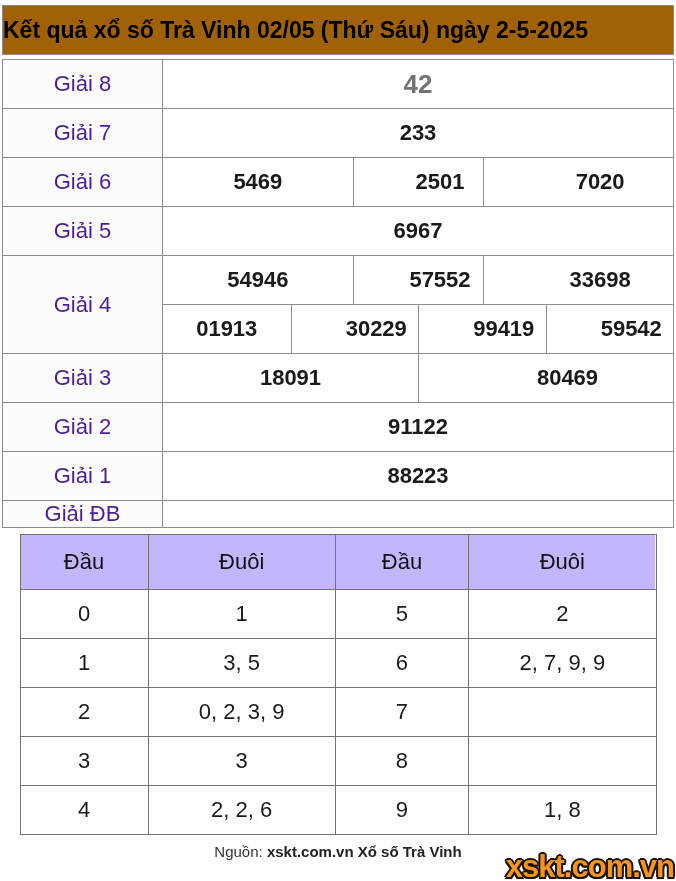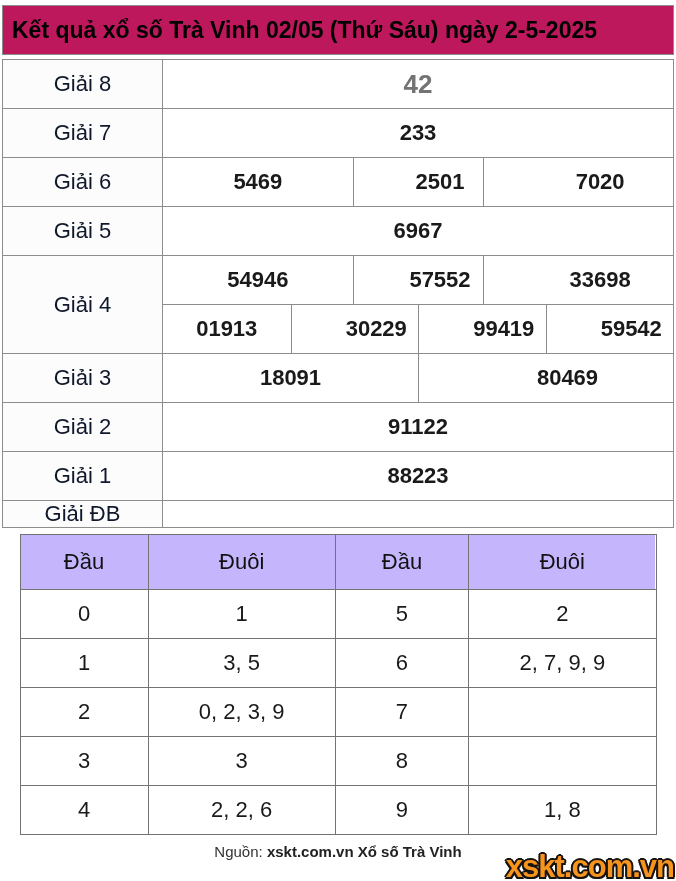--- a/index.html
+++ b/index.html
@@ -9,40 +9,39 @@
     font-family: "Liberation Sans", "DejaVu Sans", sans-serif;
     color: #1a1a1a;
     overflow: hidden;
   }
   .page { position: relative; width: 676px; height: 881px; }
 
   
   .title-bar {
     margin: 5px 2px 4px 2px;
     border: 1px solid #8c8c8c;
-    background: #be185d;
+    background: #a16207;
     height: 50px;
     display: flex; align-items: center;
-    padding-left: 9px;
     font-size: 23px; font-weight: bold; color: #000;
   }
 
   
   .prize-table {
     margin: 0 2px;
     border: 1px solid #8c8c8c;
   }
   .p-row { display: flex; border-top: 1px solid #8c8c8c; }
   .p-row:first-child { border-top: none; }
   .p-label {
     width: 160px; flex: 0 0 160px;
     border-right: 1px solid #8c8c8c;
     background: #fcfcfc;
     display: flex; align-items: center; justify-content: center;
-    font-size: 22px; font-weight: normal; color: #0f172a;
+    font-size: 22px; font-weight: normal; color: #4c1d95;
   }
   .p-values { flex: 1; display: flex; }
   .p-cell {
     display: flex; align-items: center; justify-content: center;
     font-size: 22px; font-weight: bold; color: #1a1a1a;
     height: 48px;
   }
   .p-cell + .p-cell { border-left: 1px solid #8c8c8c; padding-left: 43px; }
   .h48 .p-cell { height: 48px; }
   .h52 .p-cell { height: 52px; }

